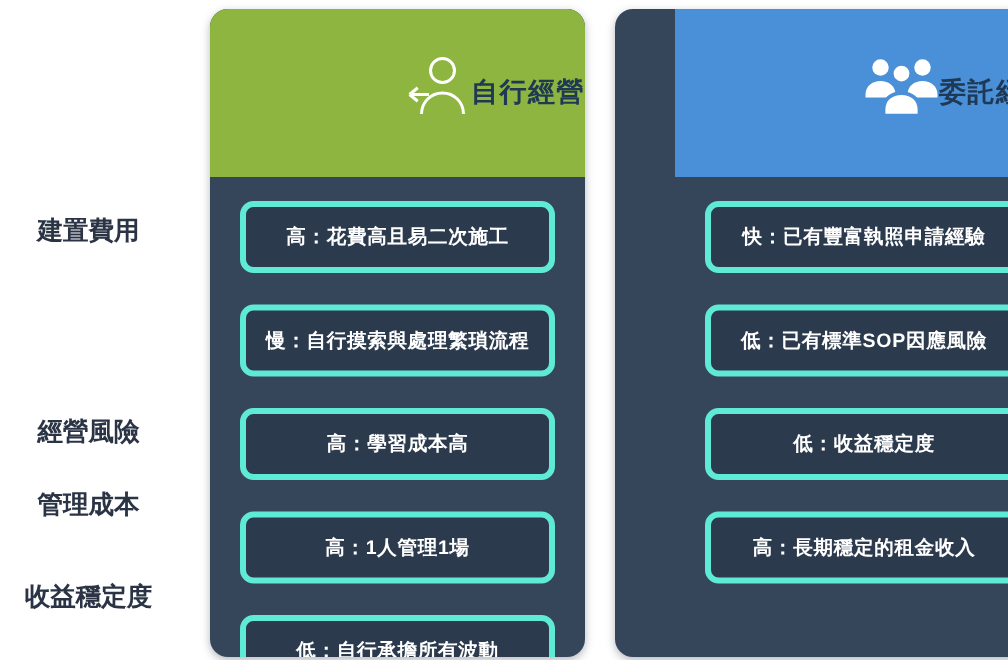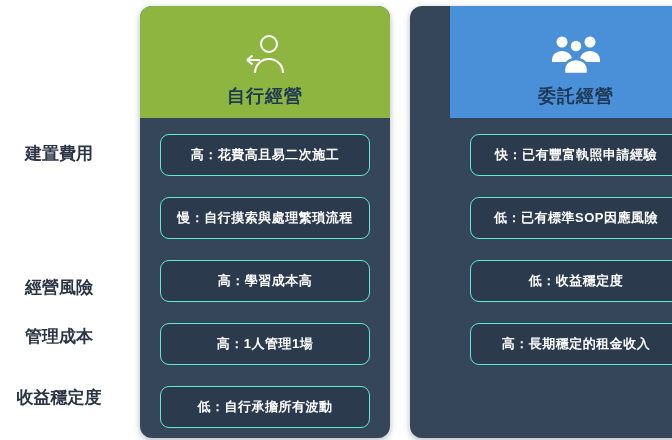--- a/index.html
+++ b/index.html
@@ -43,21 +43,21 @@
     background: #36465a;              
     box-shadow: 0 2px 6px rgba(40,50,65,.35);
   }
   .col-self    { left: 140px; width: 250px; }
   .col-entrust { left: 410px; width: 252px; padding-left: 40px; }
 
   .col-header {
     height: 112px;
     box-sizing: border-box;
     display: flex;
-    flex-direction: column;
+    flex-direction: row;
     align-items: center;
     justify-content: flex-end;
     padding-bottom: 10px;
   }
   .col-self    .col-header { background: #8db53f; }  
   .col-entrust .col-header { background: #4a90d8; }  
 
   .col-title {
     font-size: 18px;
     font-weight: bold;
@@ -72,21 +72,21 @@
     align-items: center;
     justify-content: center;
   }
 
   .col-body {
     padding: 16px 20px 0;
   }
   .cell {
     height: 40px;
     margin-bottom: 21px;
-    border: 1px solid #5eead4;        
+    border: 4px solid #5eead4;        
     border-radius: 9px;
     background: #2b3a4d;              
     display: flex;
     align-items: center;
     justify-content: center;
     color: #ffffff;                   
     font-size: 13px;
     font-weight: bold;
     letter-spacing: .5px;
     white-space: nowrap;

